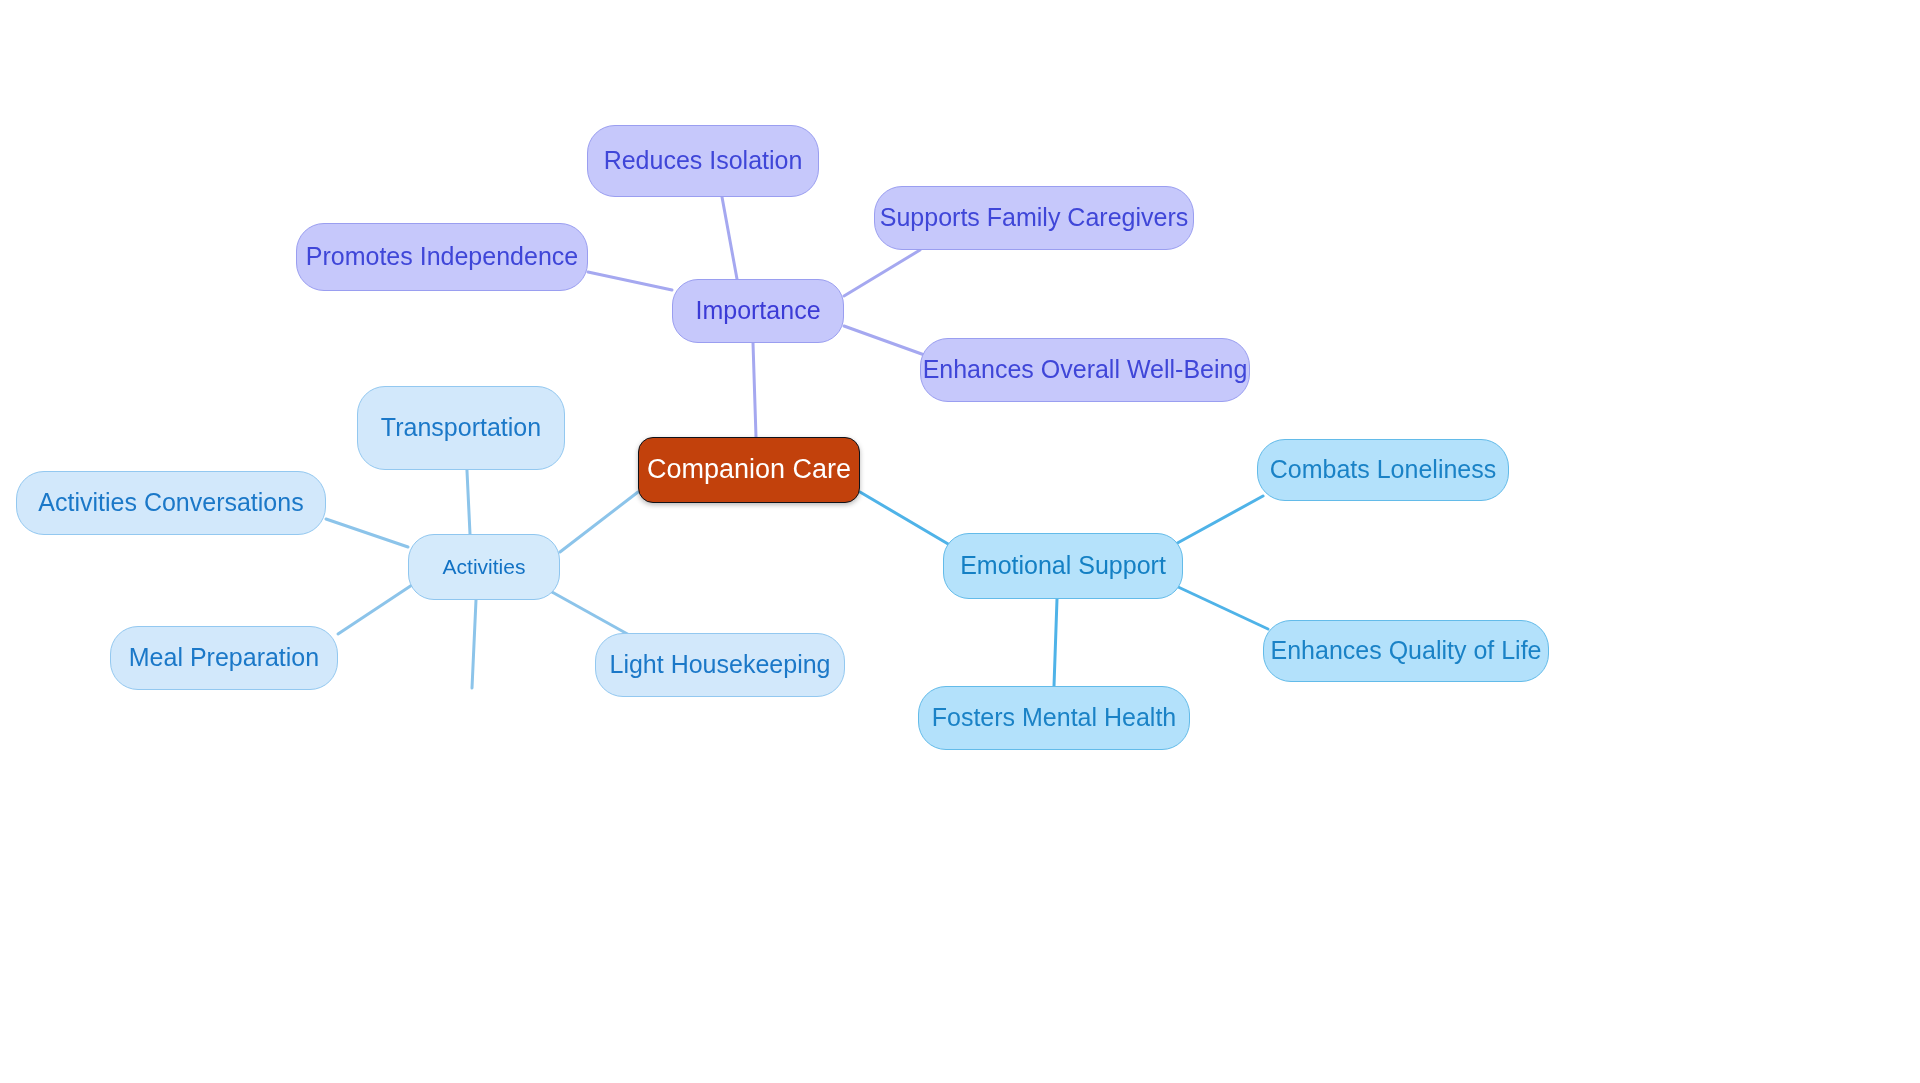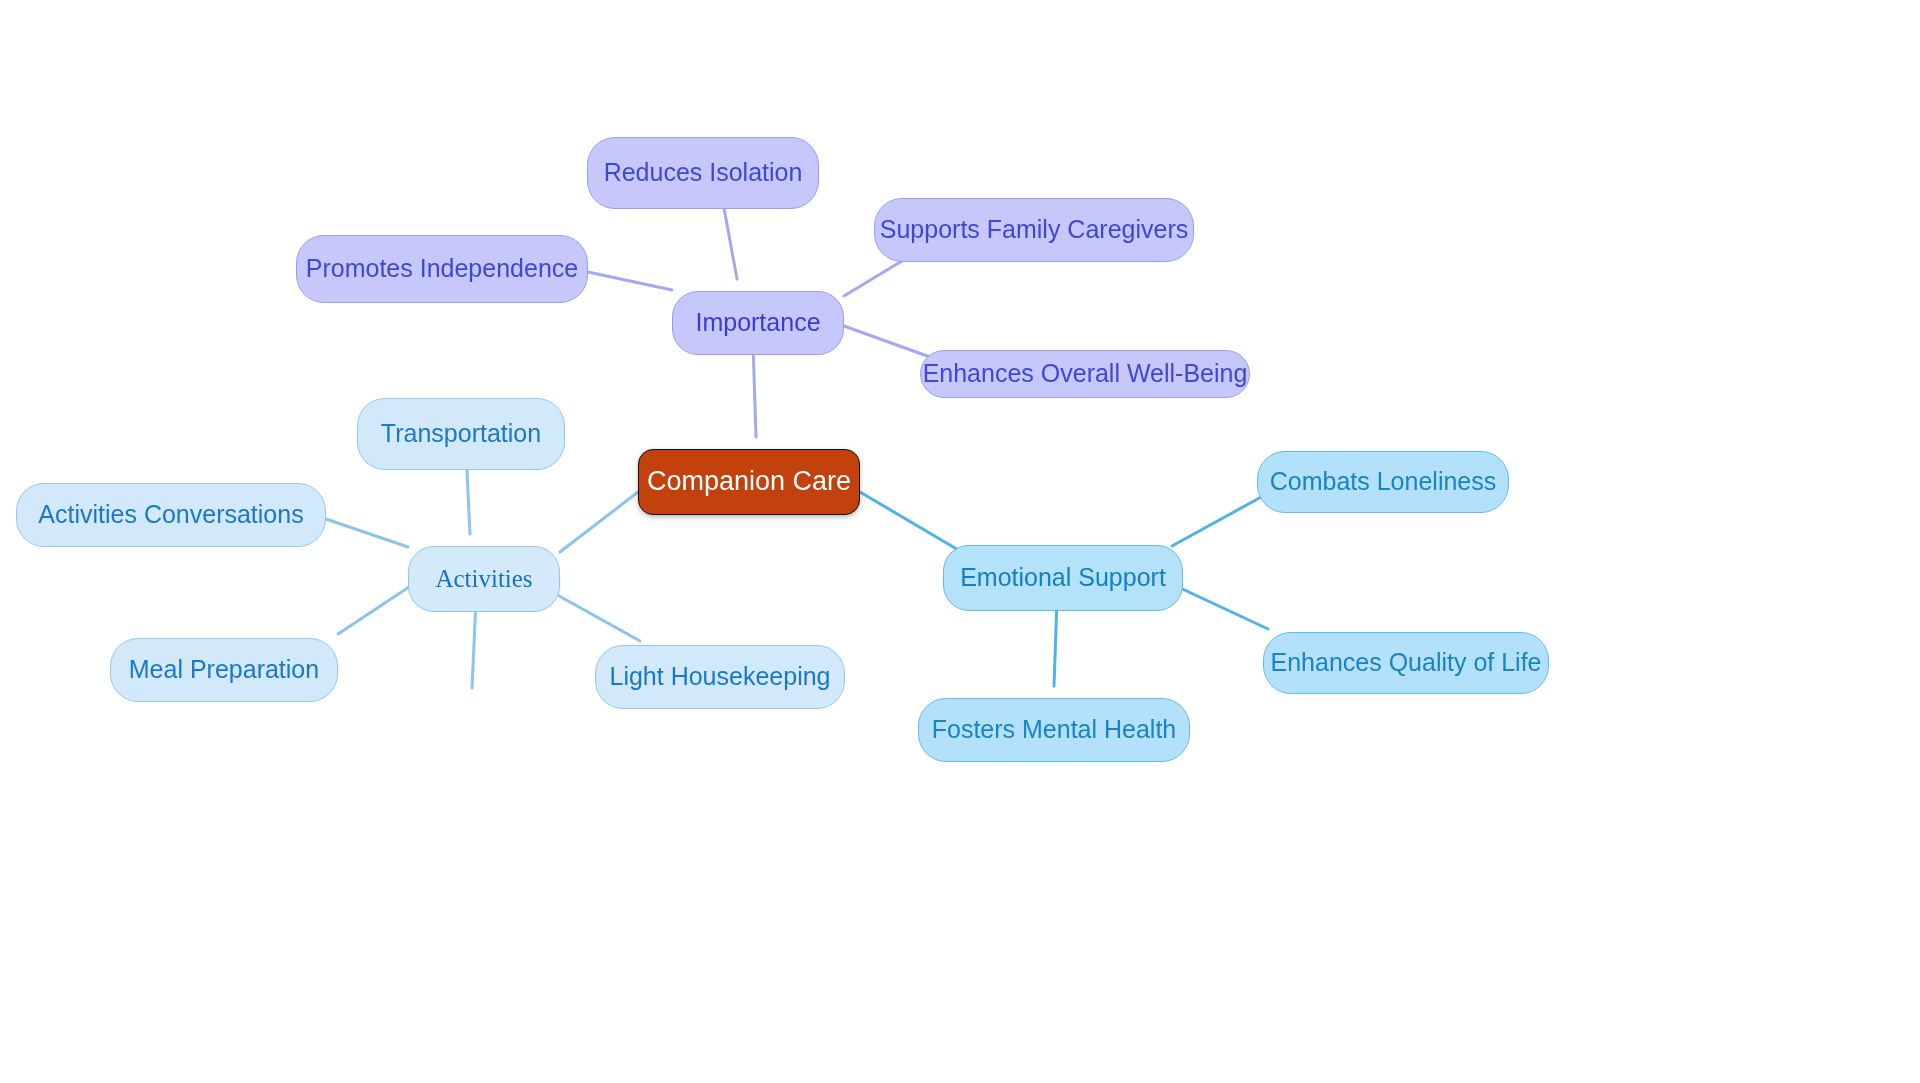--- a/index.html
+++ b/index.html
@@ -32,21 +32,20 @@
     position: absolute;
     box-sizing: border-box;
     display: flex;
     align-items: center;
     justify-content: center;
     text-align: center;
     white-space: nowrap;
     border-style: solid;
     border-width: 1.5px;
     line-height: 1.1;
-    margin-top: 12px;
   }
   
   .node-root {
     background: #c2410c;
     border-color: #0f1219;
     color: #ffffff;
     border-radius: 15px;
     font-size: 27px;
     box-shadow: 0 2px 5px rgba(0,0,0,0.28);
   }
@@ -65,22 +64,21 @@
     color: #3f46d8;
     border-radius: 28px;
     font-size: 25px;
   }
   
   .node-activities {
     background: #d4eafb;
     border-color: #8fc6ef;
     color: #1272c4;
     border-radius: 26px;
-    font-size: 25px;
-    font-family: Liberation Serif, serif;
+    font-size: 21px;
   }
   .node-activities-child {
     background: #d2e8fb;
     border-color: #93c8f0;
     color: #1b78c8;
     border-radius: 28px;
     font-size: 25px;
   }
   
   .node-emotional {
@@ -130,28 +128,28 @@
   </div>
   <div class="node node-importance-child" style="left: 587px; top: 125px; width: 232px; height: 72px;">
     <span>Reduces Isolation</span>
   </div>
   <div class="node node-importance-child" style="left: 296px; top: 223px; width: 292px; height: 68px;">
     <span>Promotes Independence</span>
   </div>
   <div class="node node-importance-child" style="left: 874px; top: 186px; width: 320px; height: 64px;">
     <span>Supports Family Caregivers</span>
   </div>
-  <div class="node node-importance-child" style="left: 920px; top: 338px; width: 330px; height: 48px;">
+  <div class="node node-importance-child" style="left: 920px; top: 338px; width: 330px; height: 64px;">
     <span>Enhances Overall Well-Being</span>
   </div>
 
   <div class="node node-activities" style="left: 408px; top: 534px; width: 152px; height: 66px;">
     <span>Activities</span>
   </div>
-  <div class="node node-activities-child" style="left: 357px; top: 386px; width: 208px; height: 72px;">
+  <div class="node node-activities-child" style="left: 357px; top: 386px; width: 208px; height: 84px;">
     <span>Transportation</span>
   </div>
   <div class="node node-activities-child" style="left: 16px; top: 471px; width: 310px; height: 64px;">
     <span>Activities Conversations</span>
   </div>
   <div class="node node-activities-child" style="left: 110px; top: 626px; width: 228px; height: 64px;">
     <span>Meal Preparation</span>
   </div>
   <div class="node node-activities-child" style="left: 595px; top: 633px; width: 250px; height: 64px;">
     <span>Light Housekeeping</span>

